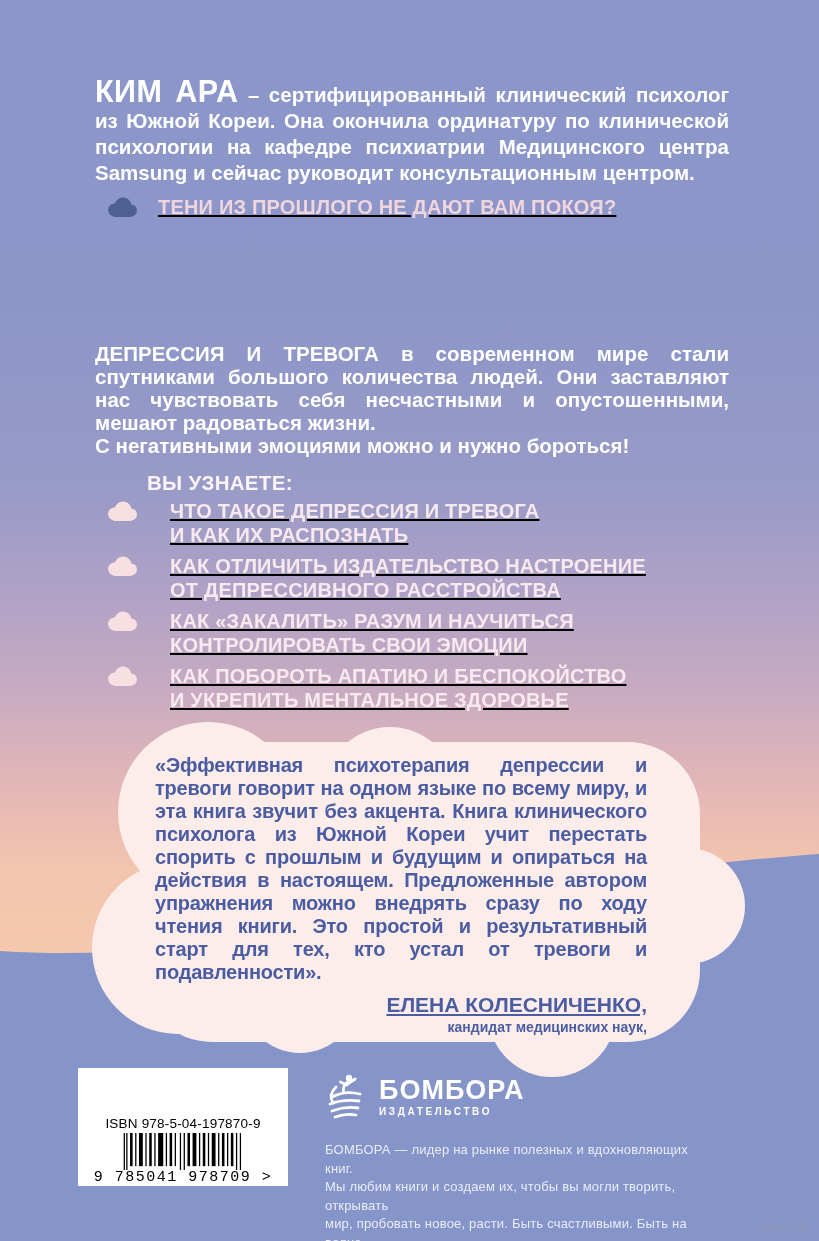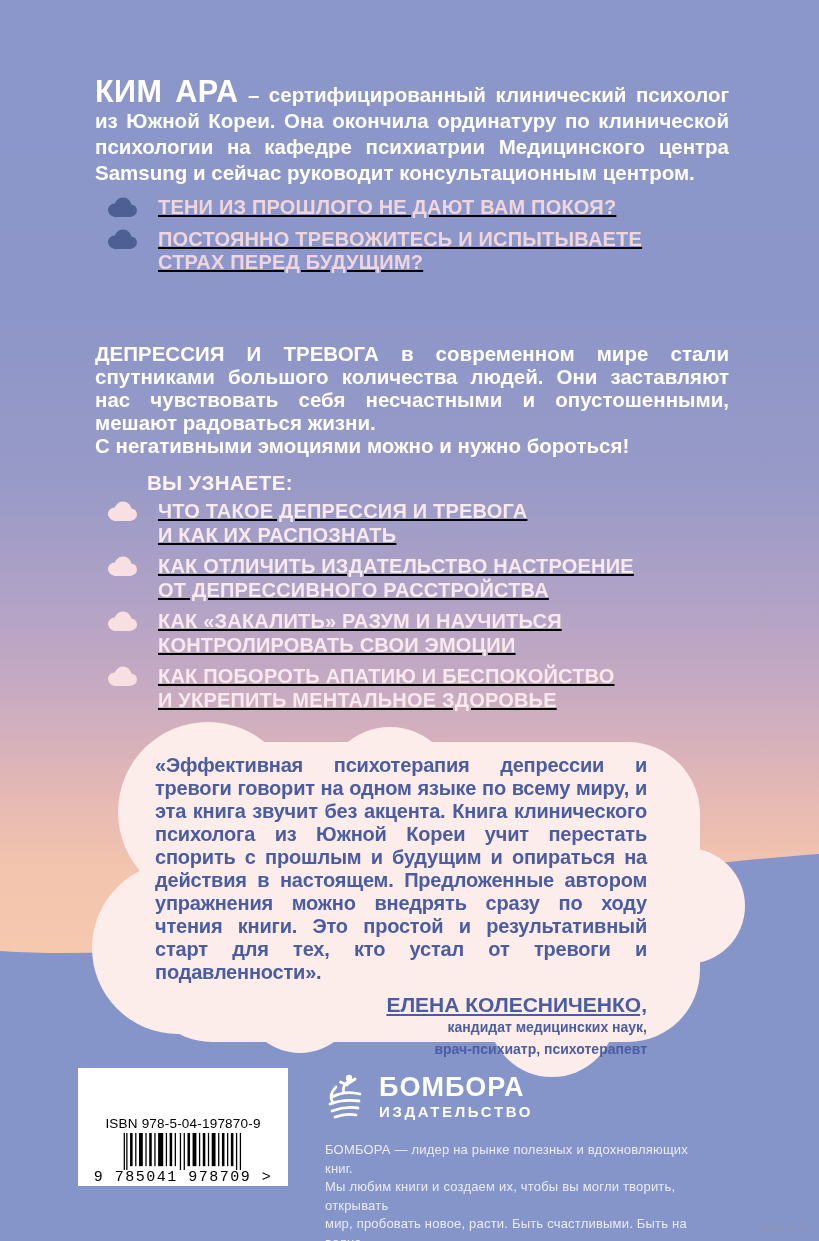--- a/index.html
+++ b/index.html
@@ -20,21 +20,21 @@
 
   
   ul.cloud-list{list-style:none;margin:0;padding:0;text-decoration:underline;}
   ul.cloud-list li{display:flex;align-items:flex-start;margin-bottom:8px;}
   .cloud-badge{flex:0 0 36px;margin-right:18px;margin-top:0;}
   .cloud-badge svg{display:block;}
   .li-text{white-space:pre-line;font-size:20px;line-height:23px;letter-spacing:.2px;}
   .pain{left:104px;top:196px;width:600px;}
   .pain .li-text{color:#f1d5dd;}
   .learn{left:104px;top:500px;width:620px;}
-  .learn li{margin-bottom:10px;}
+  .learn li{margin-bottom:10px;gap:12px;}
   .learn .li-text{color:#f8e9ee;line-height:23.5px;}
 
   
   .intro{left:95px;top:342px;width:634px;color:#fff;font-size:20.5px;line-height:23px;}
   .intro p{margin:0;text-align:justify;}
   .intro p.tagline{text-align:left;}
 
   .learn-head{left:147px;top:471px;color:#fbf3f5;font-size:20.5px;letter-spacing:.3px;}
 
   
@@ -49,21 +49,21 @@
     display:flex;flex-direction:column;align-items:center;justify-content:center;}
   .isbn-label{font-weight:400;color:#000;font-size:13.5px;letter-spacing:.2px;margin-bottom:2px;margin-top:48px;}
   .bars{display:block;}
   .digits{font-family:"Liberation Mono",monospace;font-weight:400;color:#000;
     font-size:15px;letter-spacing:1.5px;margin-top:-1px;}
 
   
   .pub-row{left:323px;top:1072px;display:flex;align-items:center;color:#fff;}
   .pub-logo{margin-right:10px;}
   .pub-name{font-size:27px;letter-spacing:1px;line-height:27px;}
-  .pub-type{font-size:15px;letter-spacing:2.6px;margin-top:2px;}
+  .pub-type{font-size:10px;letter-spacing:2.6px;margin-top:2px;}
   .pub-blurb{left:325px;top:1141px;width:385px;color:#eaecf7;font-size:13px;
     line-height:18.5px;font-weight:400;white-space:pre-line;letter-spacing:.2px;}
 
   .watermark{right:8px;top:1222px;color:#9097ad;font-size:10px;font-weight:400;letter-spacing:.5px;}
 </style>
 </head>
 <body>
 
 <div class="page">
 
@@ -95,29 +95,20 @@
 
   <ul class="abs cloud-list pain">
     <li>
       <span class="cloud-badge">
           <svg viewBox="0 0 36 24" width="36" height="24" fill="#4e6092">
             <use href="#cloudShape"></use>
           </svg>
         </span>
       <span class="li-text">ТЕНИ ИЗ ПРОШЛОГО НЕ ДАЮТ ВАМ ПОКОЯ?</span>
     </li>
-    <li>
-      <span class="cloud-badge">
-          <svg viewBox="0 0 36 24" width="36" height="24" fill="#4e6092">
-            <use href="#cloudShape"></use>
-          </svg>
-        </span>
-      <span class="li-text">ПОСТОЯННО ТРЕВОЖИТЕСЬ И ИСПЫТЫВАЕТЕ
-СТРАХ ПЕРЕД БУДУЩИМ?</span>
-    </li>
   </ul>
 
   <div class="abs intro">
     <p><span>ДЕПРЕССИЯ И ТРЕВОГА</span> <span>в современном мире стали спутниками большого количества людей. Они заставляют нас чувствовать себя несчастными и опустошенными, мешают радоваться жизни.</span></p>
     <p class="tagline">С негативными эмоциями можно и нужно бороться!</p>
   </div>
 
   <div class="abs learn-head">ВЫ УЗНАЕТЕ:</div>
 
   <ul class="abs cloud-list learn">
@@ -157,21 +148,20 @@
       <span class="li-text">КАК ПОБОРОТЬ АПАТИЮ И БЕСПОКОЙСТВО
 И УКРЕПИТЬ МЕНТАЛЬНОЕ ЗДОРОВЬЕ</span>
     </li>
   </ul>
 
   <div class="abs quote">
     <p class="q-text">«Эффективная психотерапия депрессии и тревоги говорит на одном языке по всему миру, и эта книга звучит без акцента. Книга клинического психолога из Южной Кореи учит перестать спорить с прошлым и будущим и опираться на действия в настоящем. Предложенные автором упражнения можно внедрять сразу по ходу чтения книги. Это простой и результативный старт для тех, кто устал от тревоги и подавленности».</p>
     <div class="q-author">
       <div class="q-name">ЕЛЕНА КОЛЕСНИЧЕНКО,</div>
       <div class="q-title">кандидат медицинских наук,</div>
-      <div class="q-title">врач-психиатр, психотерапевт</div>
     </div>
   </div>
 
   <div class="abs barcode">
     <div class="isbn-label">ISBN 978-5-04-197870-9</div>
     <svg class="bars" width="186" height="58" viewBox="0 0 186 58" fill="#000">
       <rect x="0" y="0" width="2" height="58"></rect>
         <rect x="4" y="0" width="2" height="58"></rect>
       <rect x="10" y="0" width="4" height="52"></rect>
         <rect x="18" y="0" width="2" height="52"></rect>

